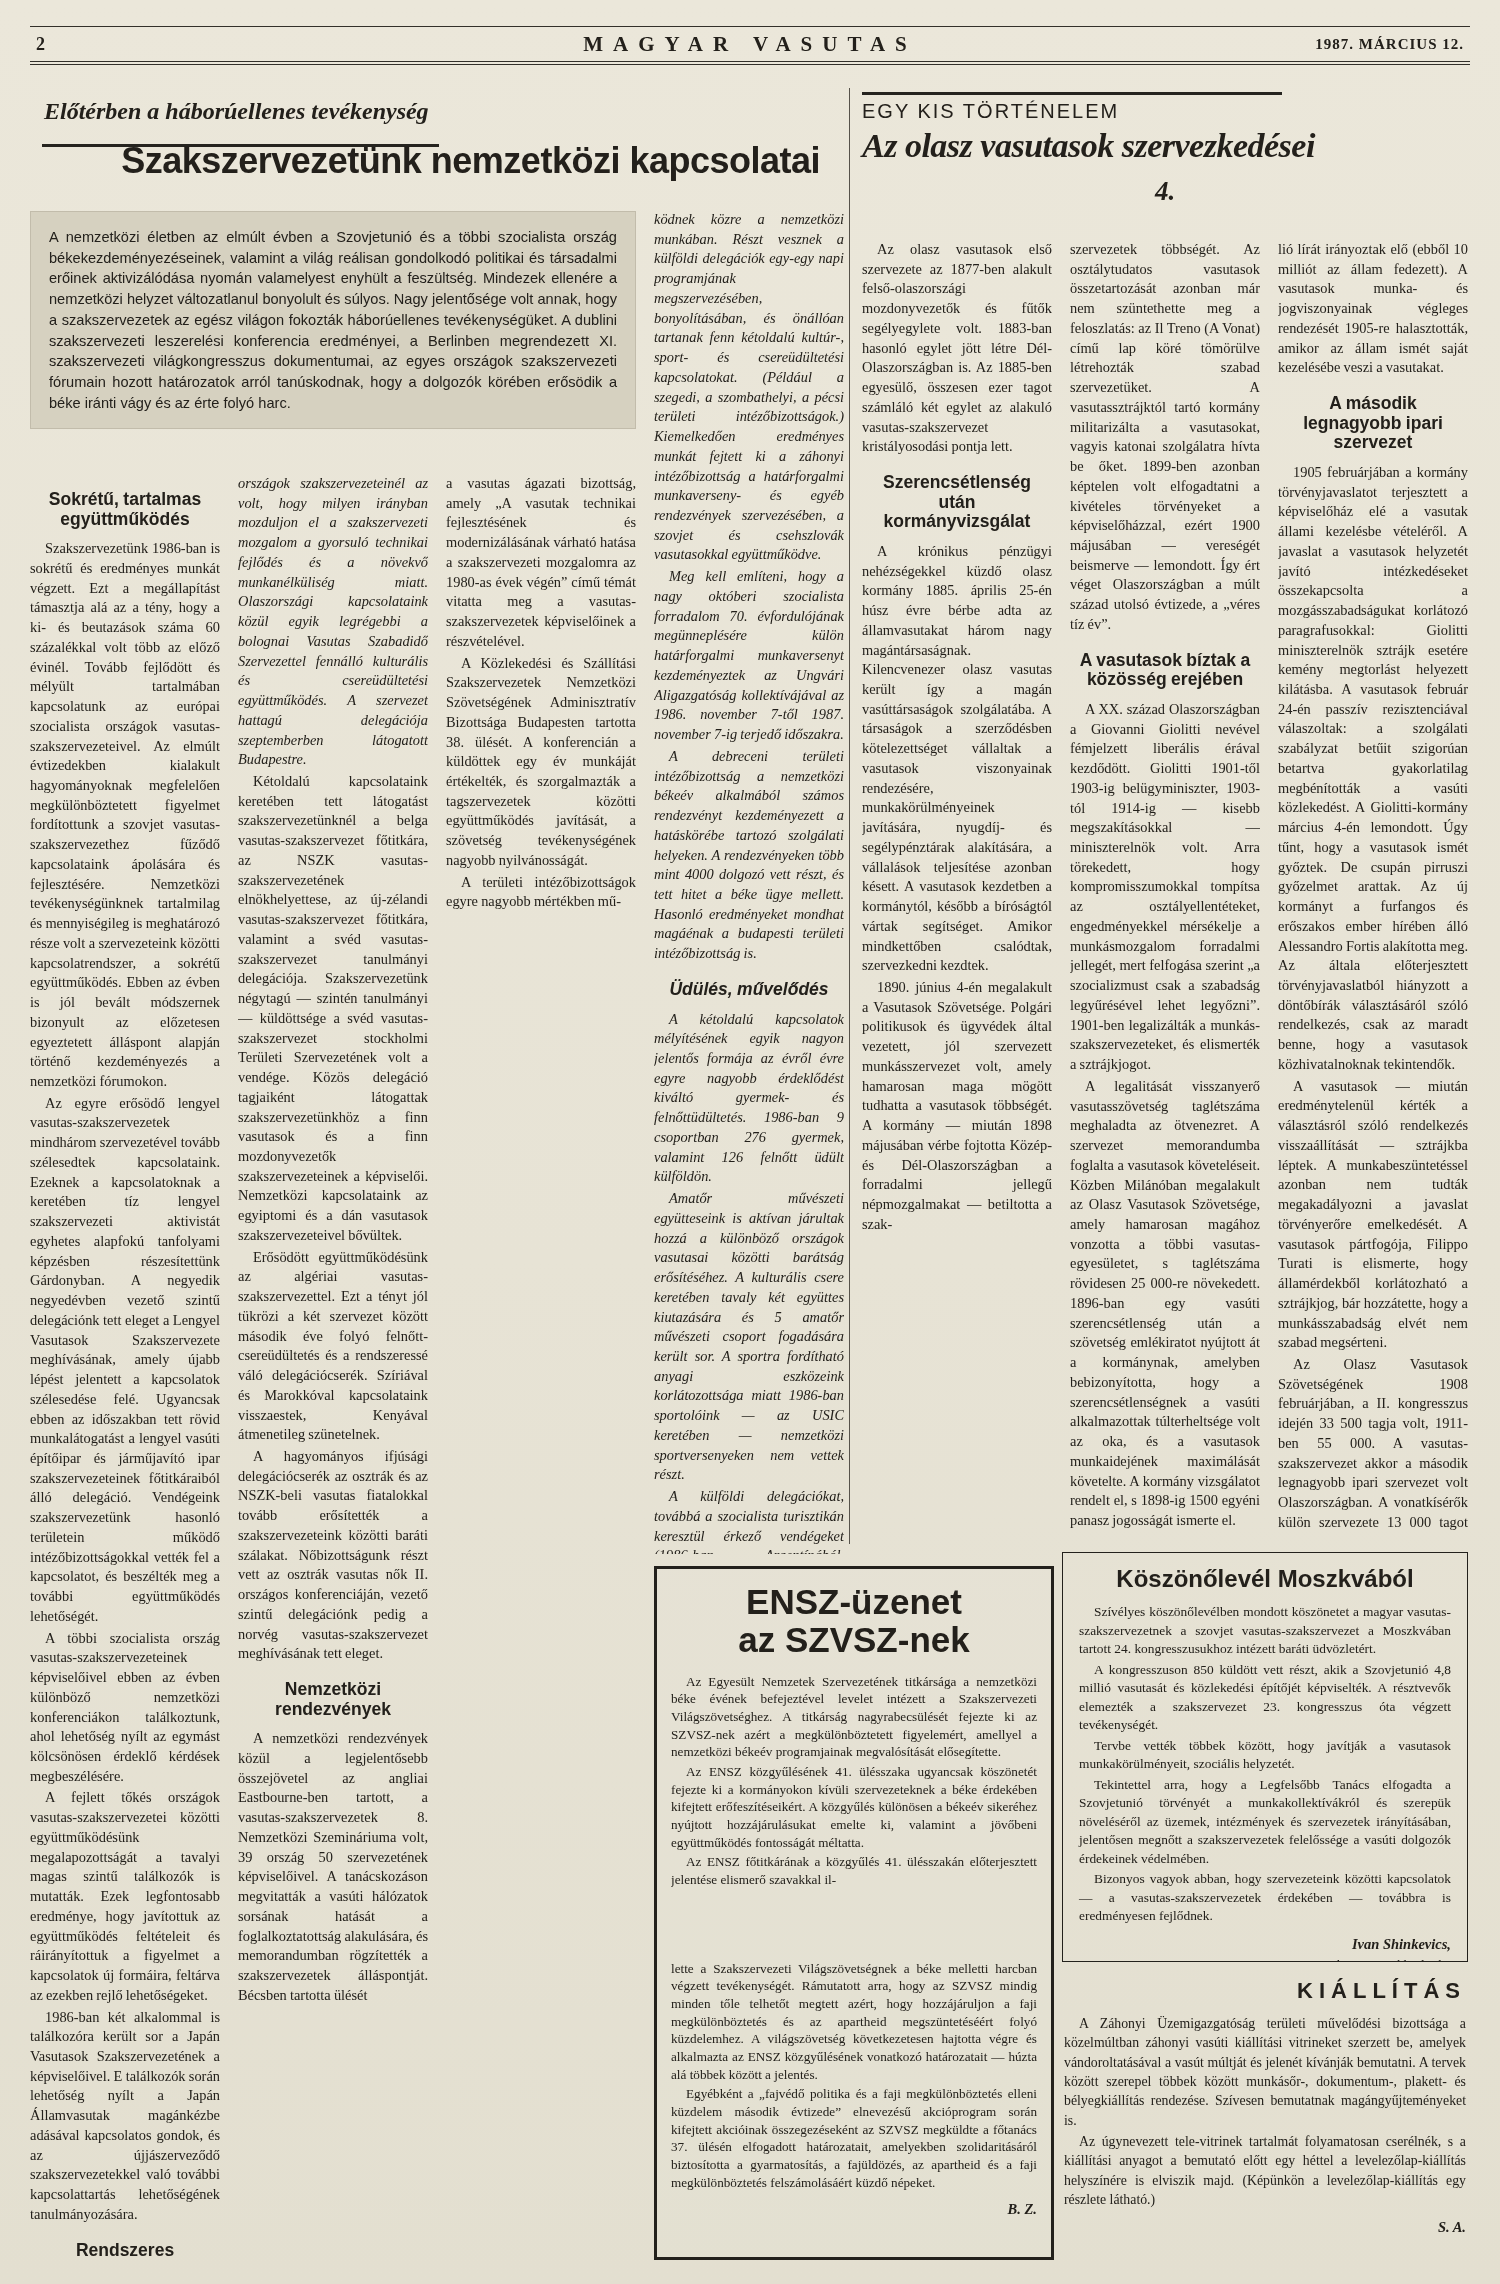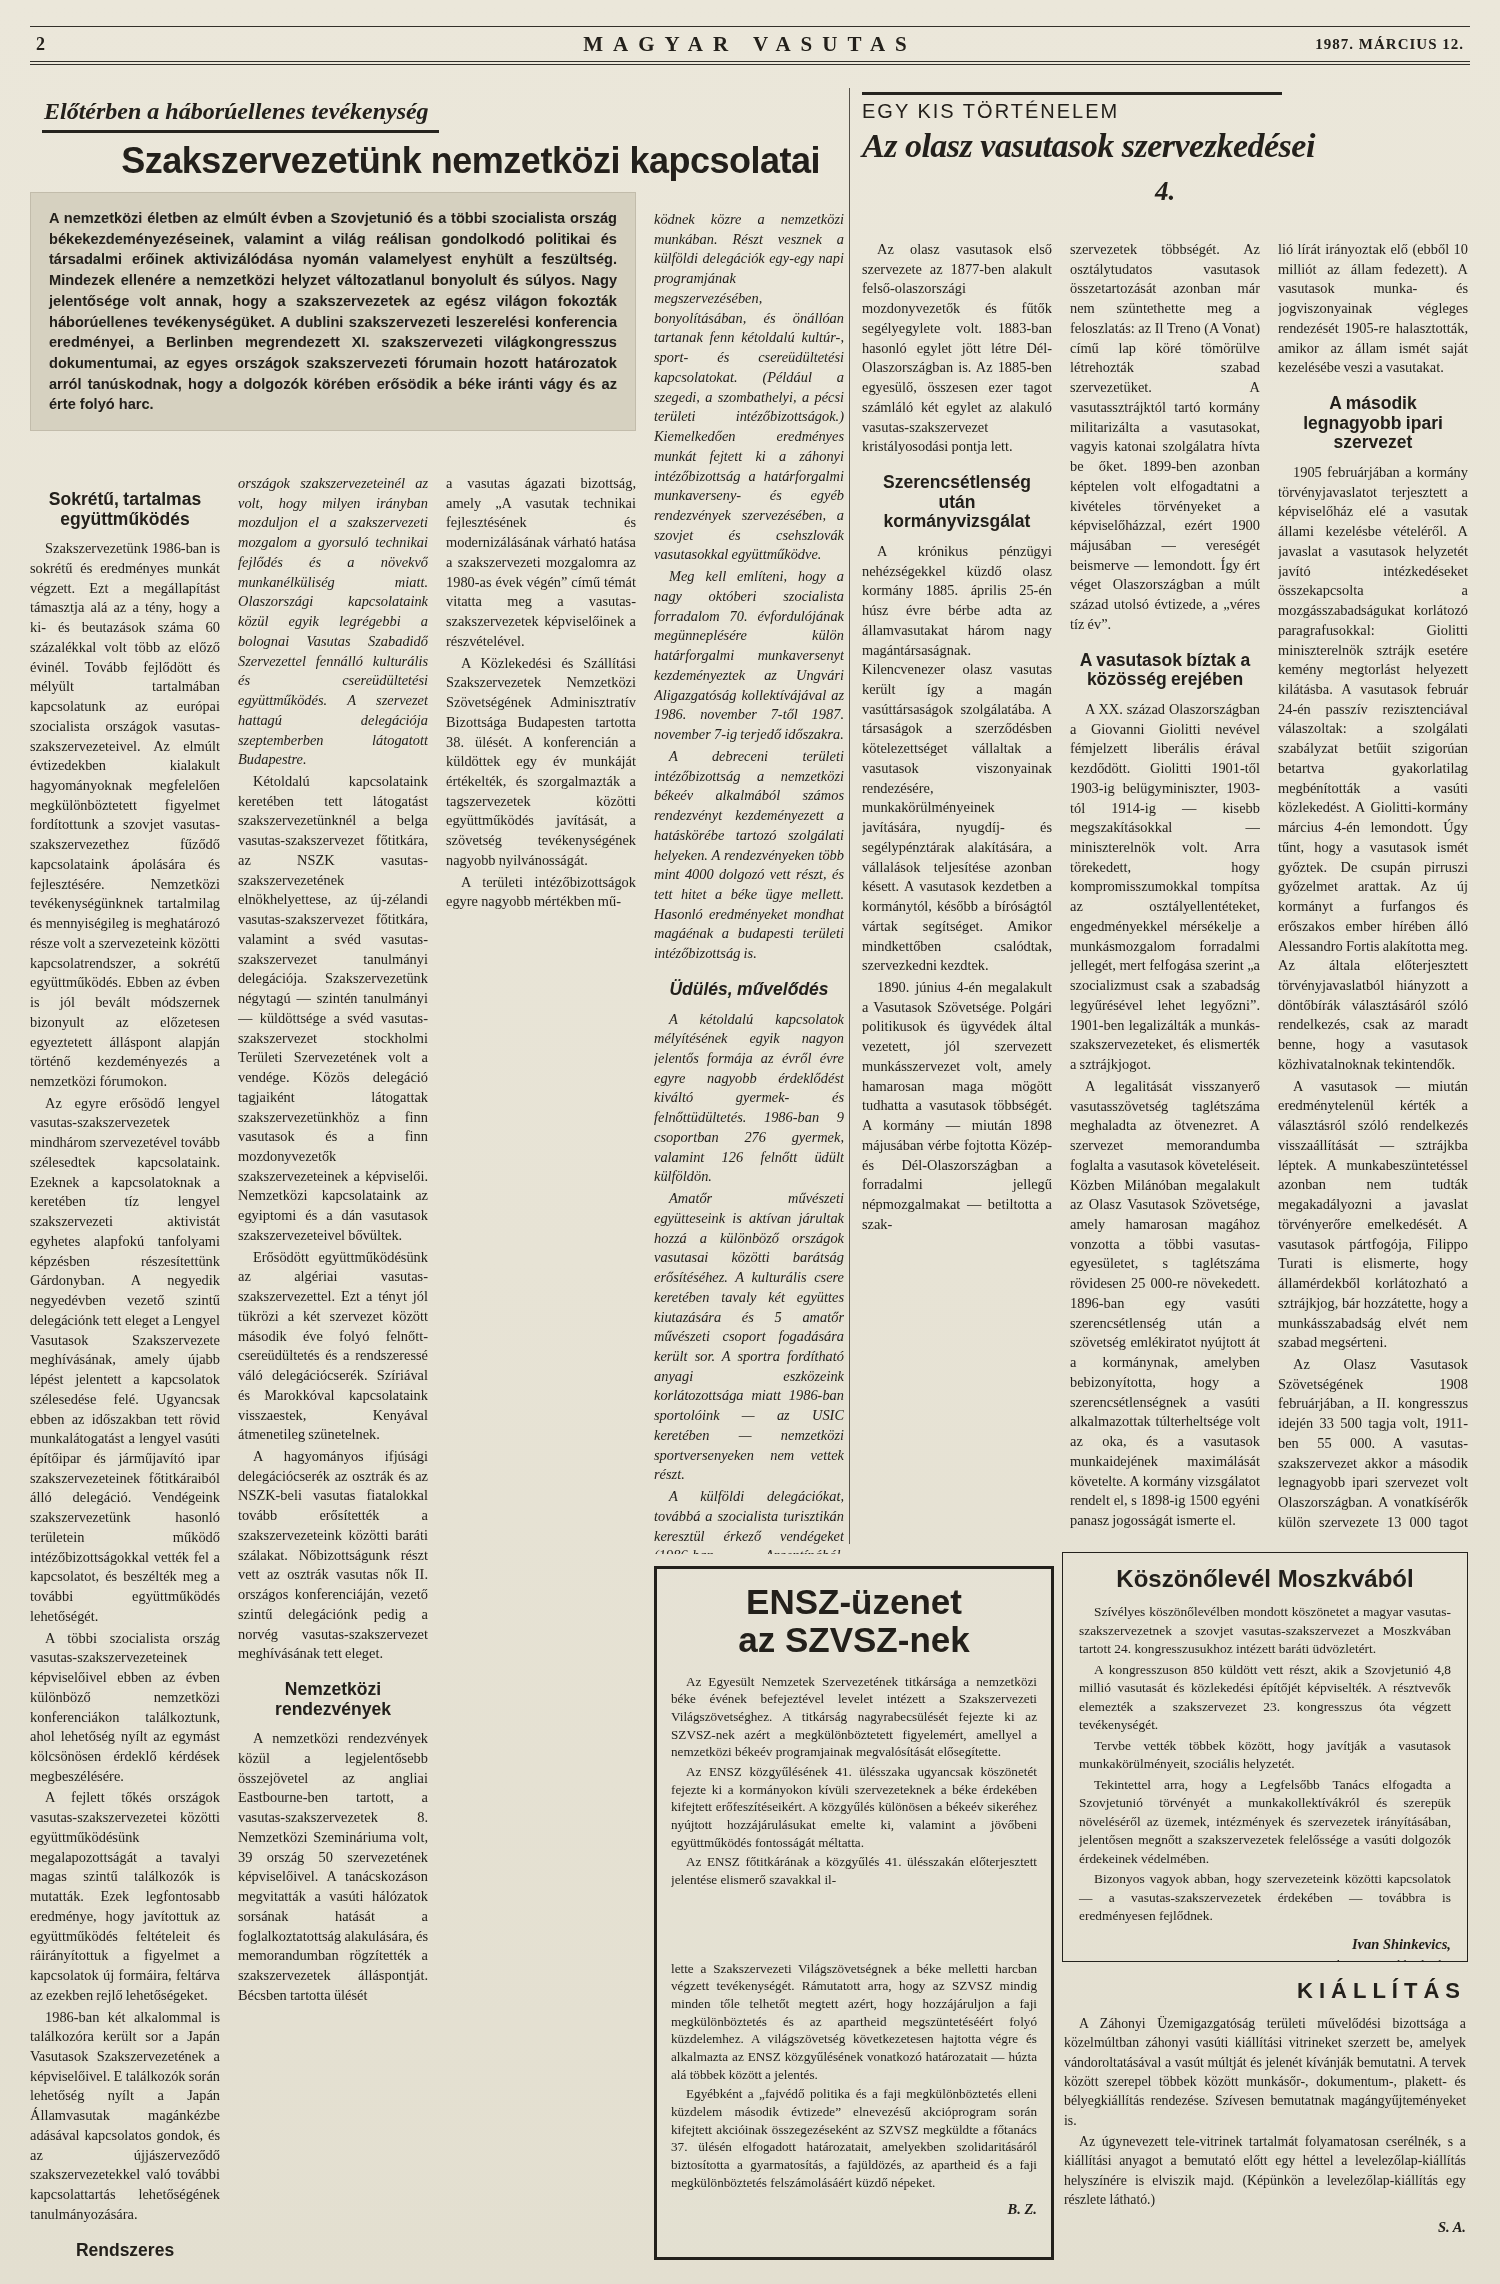--- a/index.html
+++ b/index.html
@@ -26,33 +26,33 @@
   .masthead{
     position:absolute;left:50%;transform:translateX(-50%);
     font-weight:700;font-size:21px;letter-spacing:10px;white-space:nowrap;
   }
   .pg-date{font-weight:700;font-size:15px;letter-spacing:1px;}
 
   
   .kicker{
     position:absolute;left:42px;top:98px;
     font-style:italic;font-weight:700;font-size:24px;
-    border-bottom:3px solid #26241f;padding:0 10px 5px 2px;
+    border-bottom:3px solid #26241f;padding:0 10px 19px 2px;
     white-space:nowrap;
   }
   .headline-left{
     position:absolute;left:40px;top:142px;width:780px;margin:0;
     font-family:"Liberation Sans", sans-serif;font-weight:700;
     font-size:36px;letter-spacing:-0.5px;line-height:1.05;text-align:right;
   }
   .lead-box{
-    position:absolute;left:30px;top:192px;width:606px;box-sizing:border-box;
+    position:absolute;left:30px;top:211px;width:606px;box-sizing:border-box;
     background:#d6d1c0;border:1px solid #c2bcab;
     padding:15px 18px;
-    font-family:"Liberation Sans", sans-serif;font-weight:700;
+    font-family:"Liberation Sans", sans-serif;font-weight:400;
     font-size:14.6px;line-height:1.42;text-align:justify;
   }
 
   
   .col{
     position:absolute;width:190px;overflow:hidden;
     font-size:14.4px;line-height:1.37;text-align:justify;
     word-spacing:-0.4px;overflow-wrap:break-word;
   }
   .c1{left:30px;top:474px;height:1786px;}

